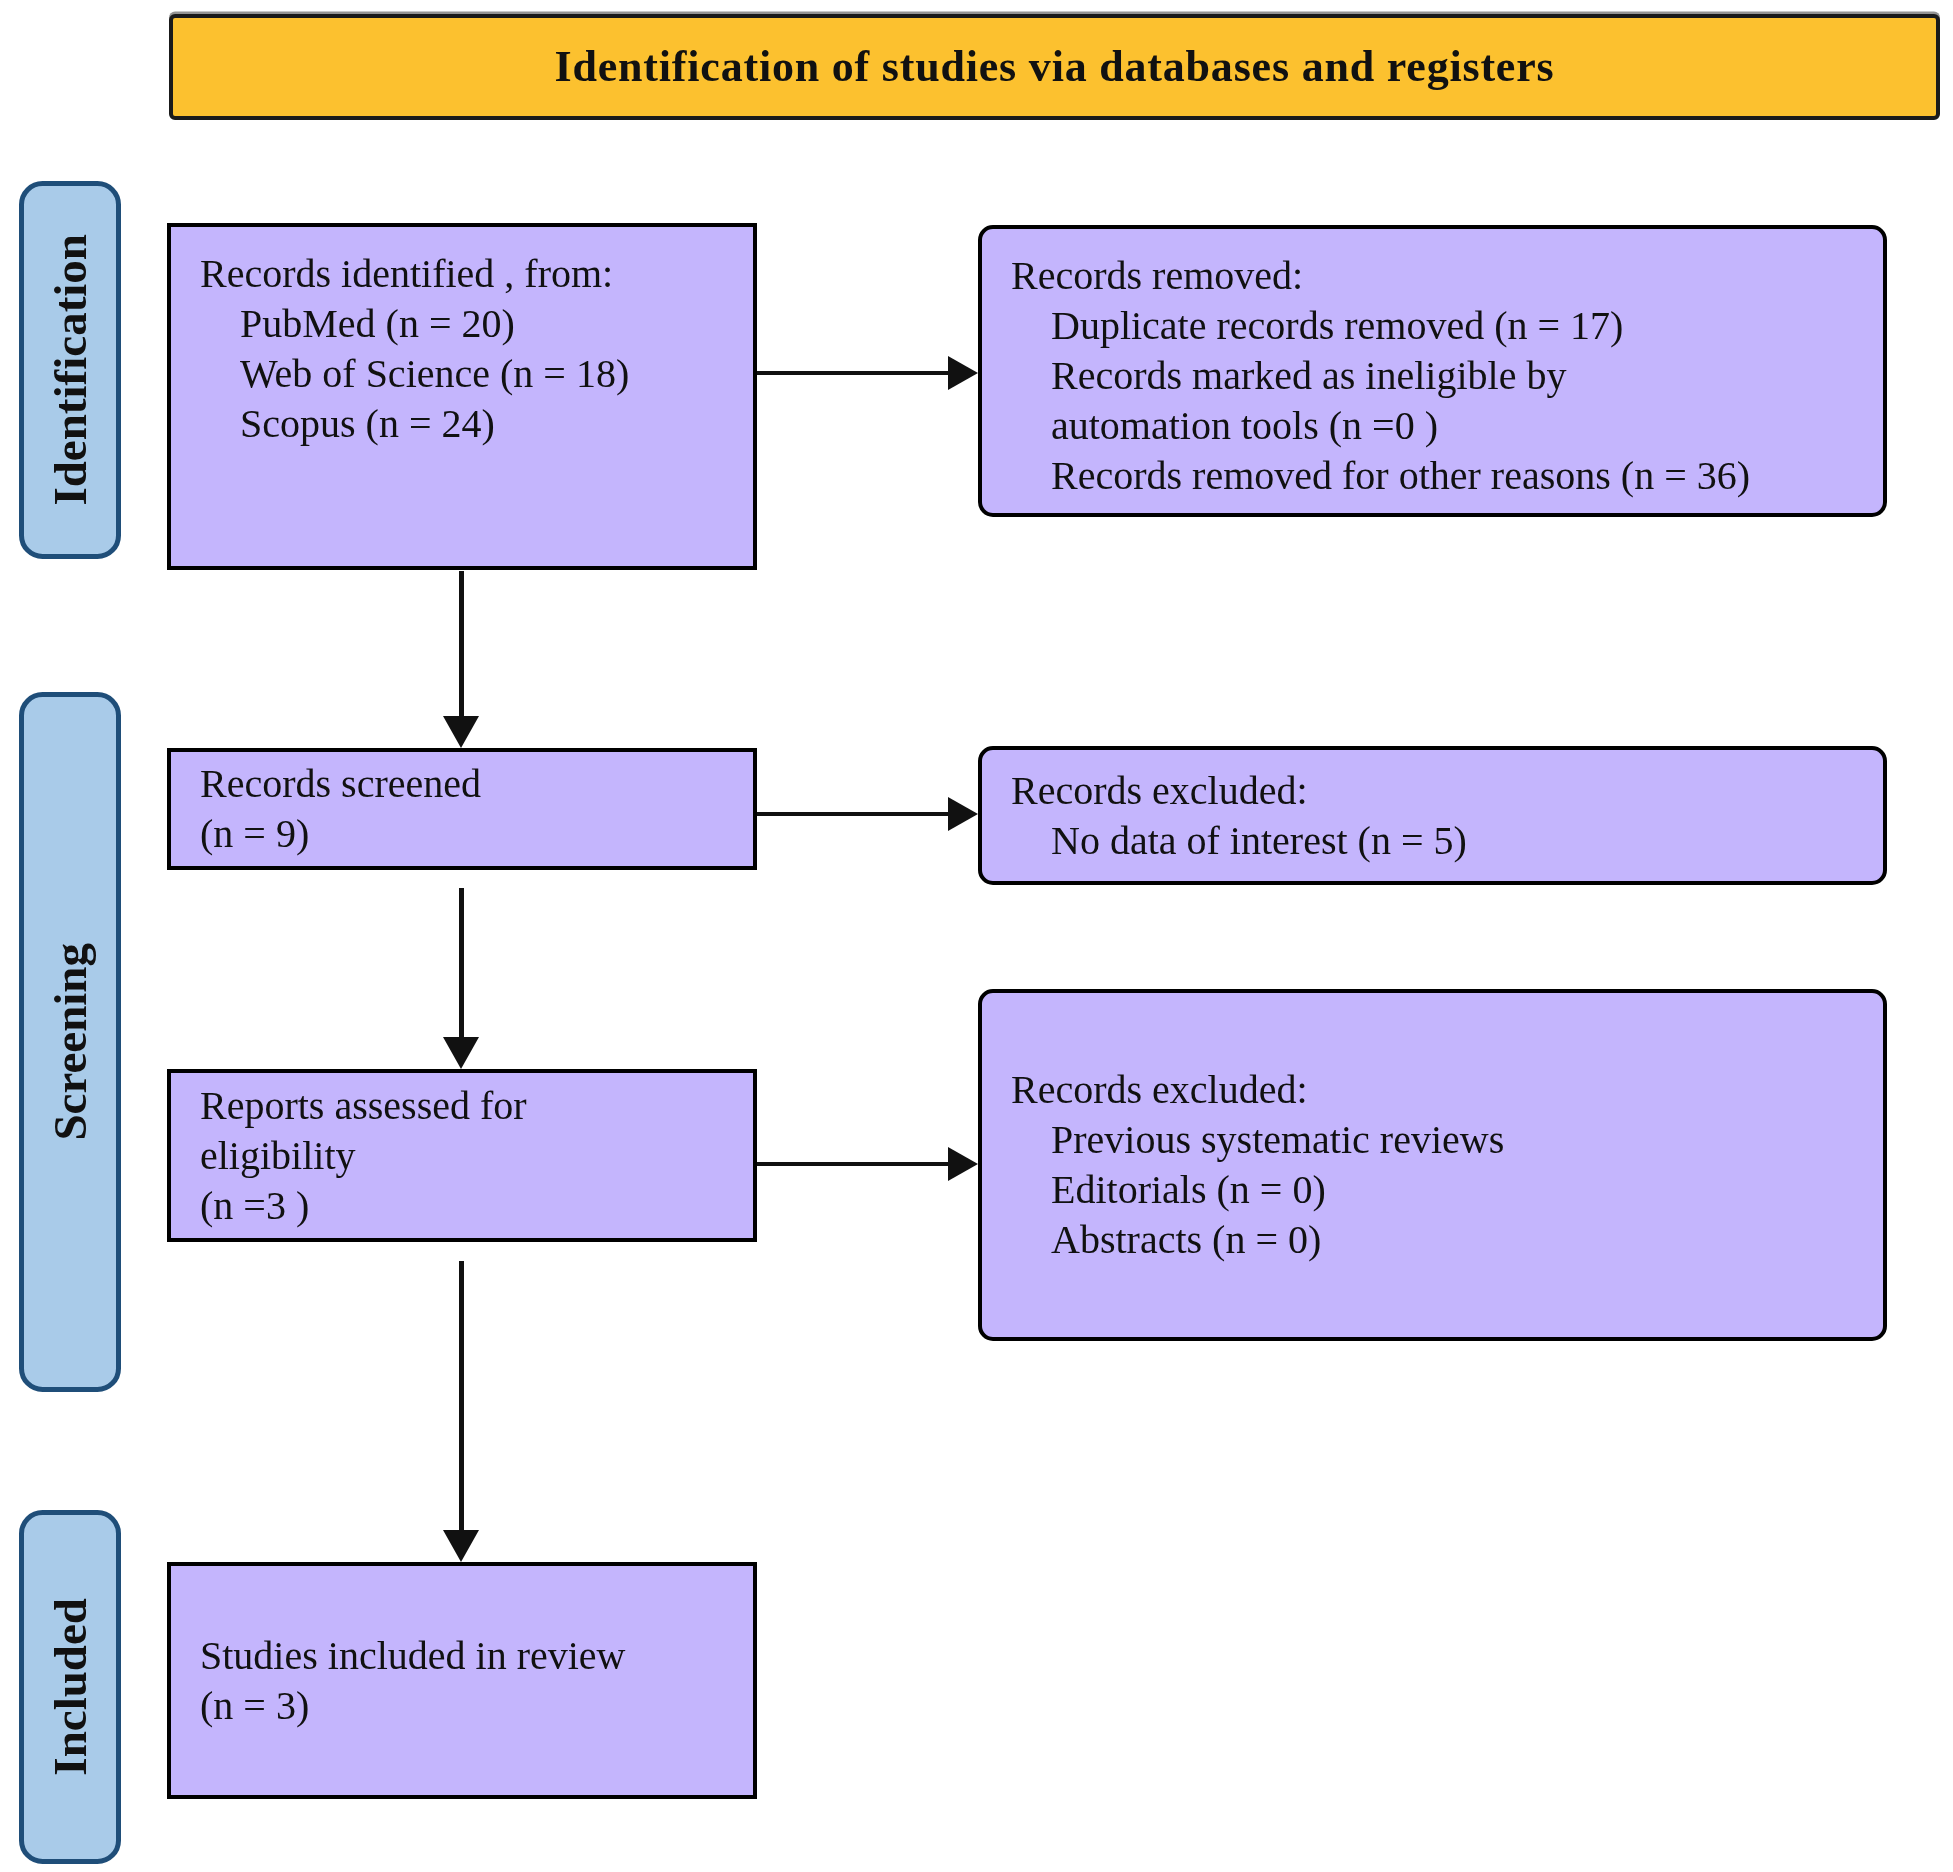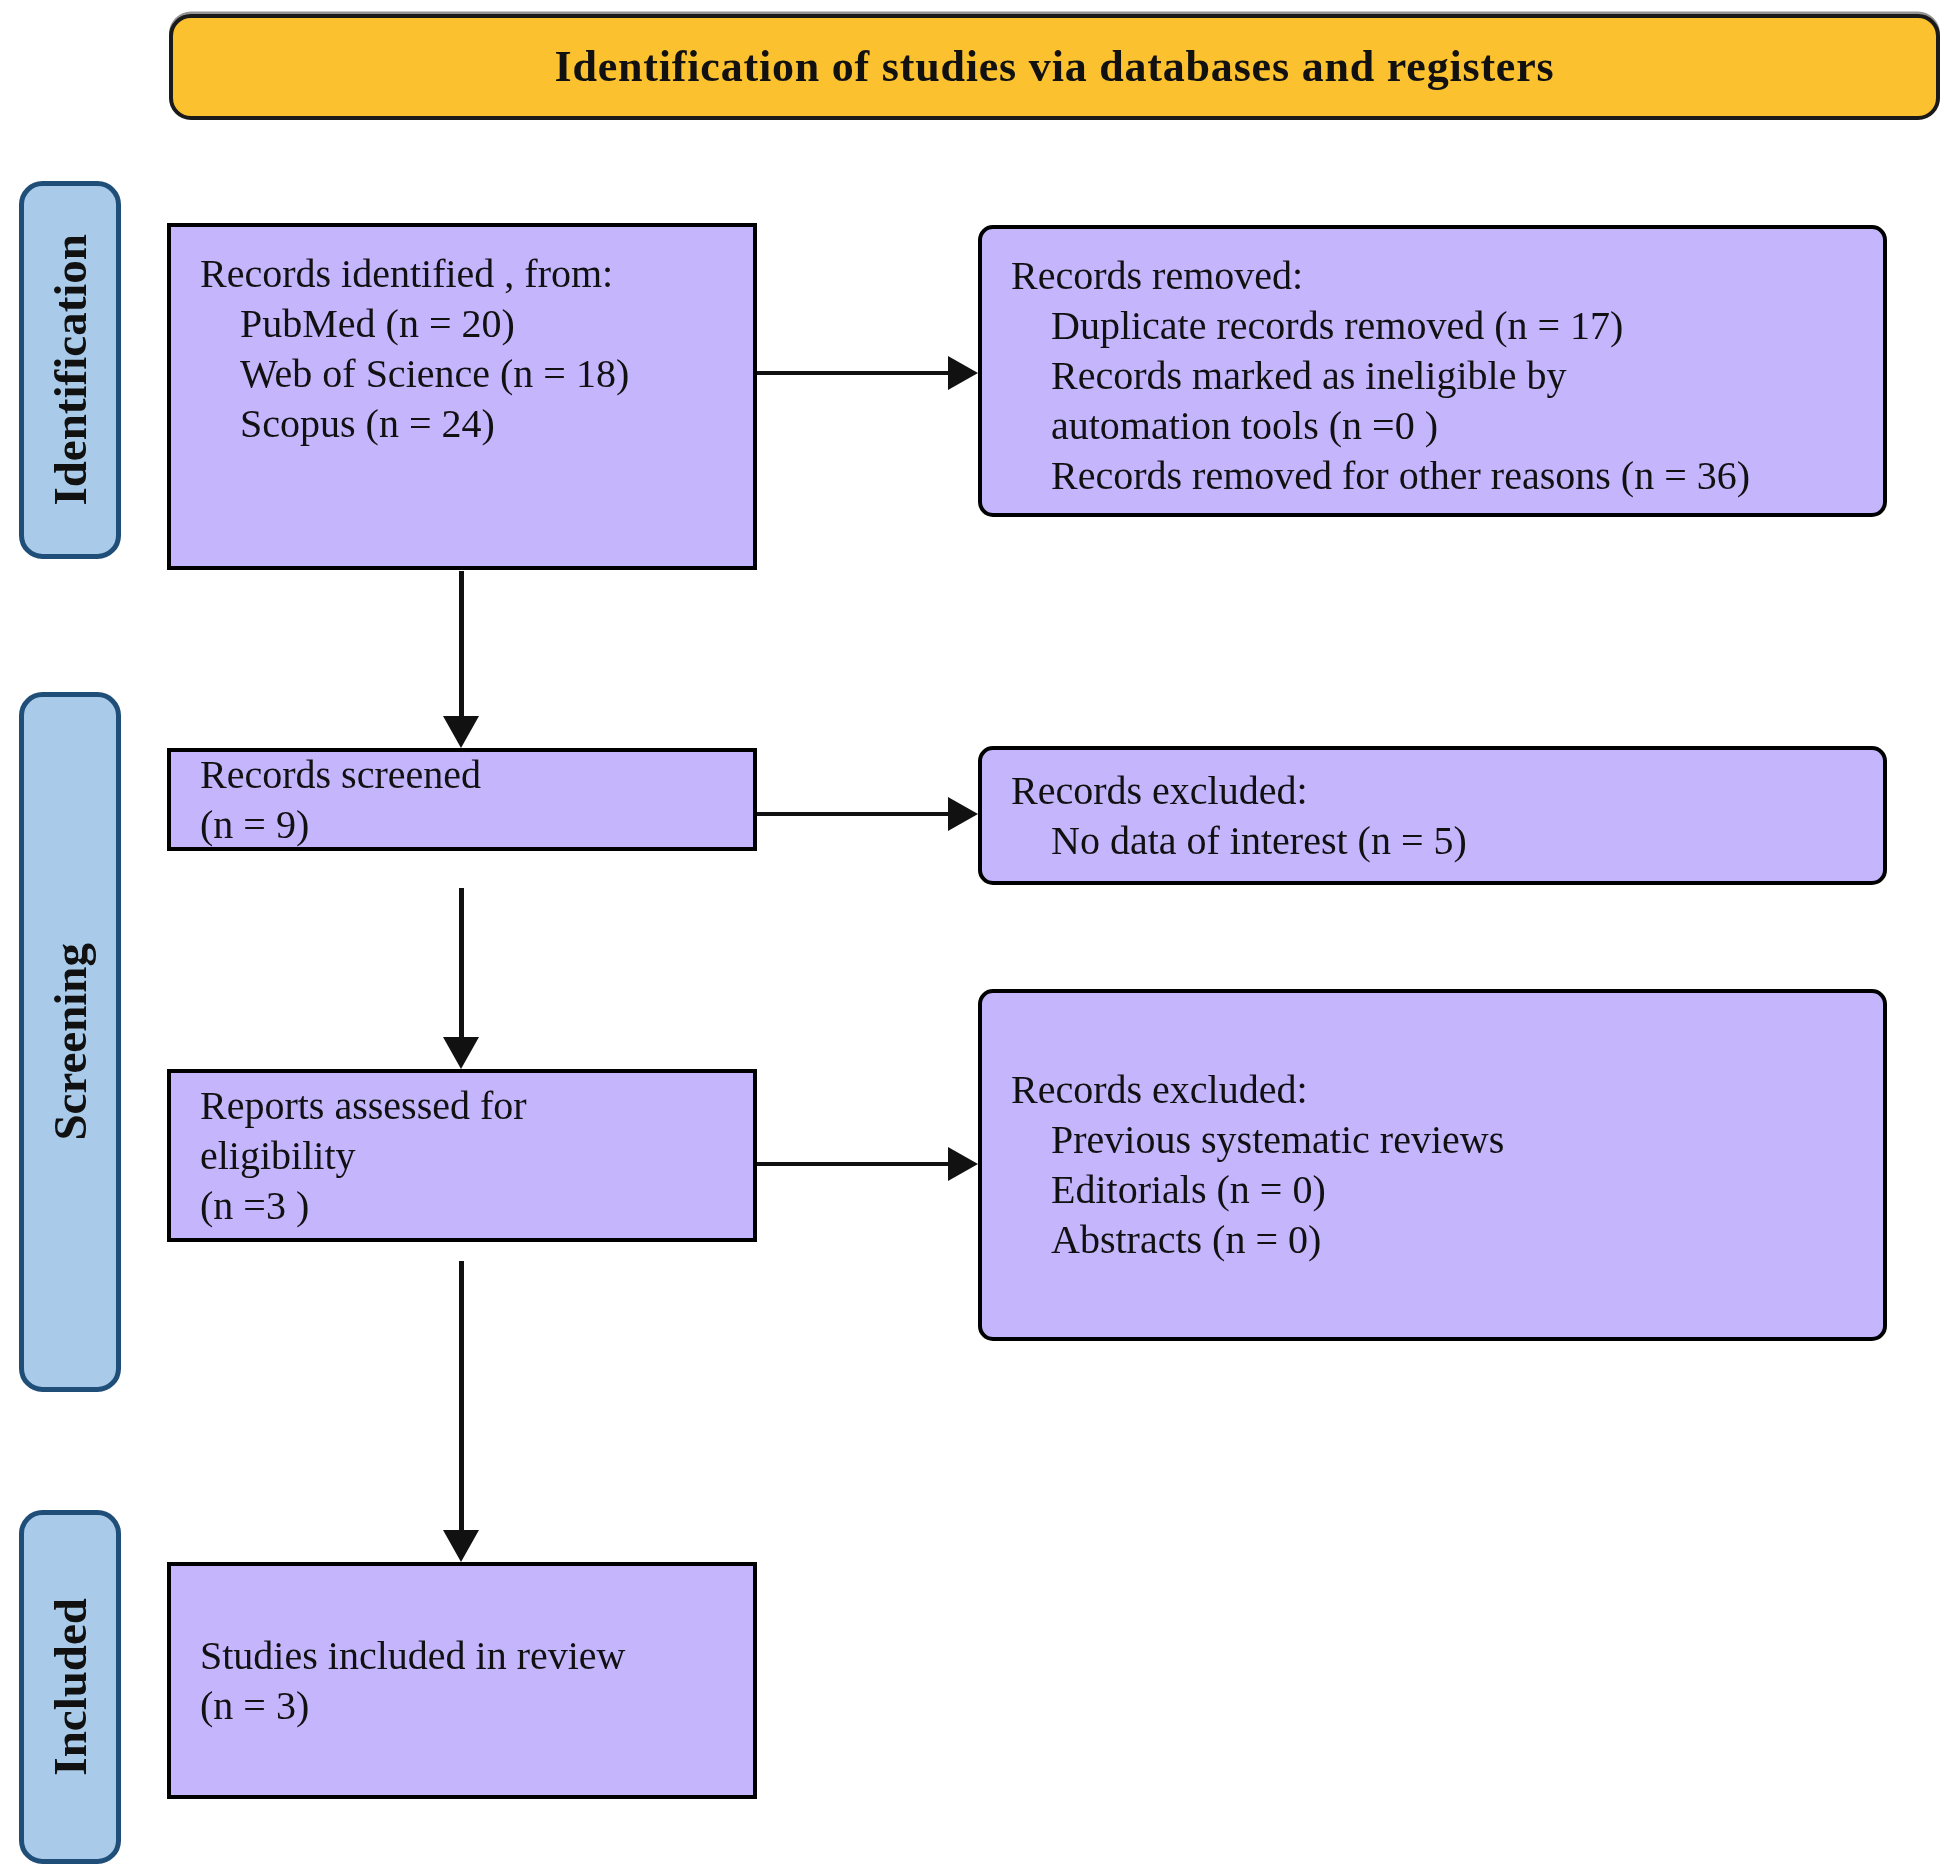--- a/index.html
+++ b/index.html
@@ -21,21 +21,21 @@
     background:#ffffff;
     overflow:hidden;
   }
   
   .banner{
     position:absolute;
     left:169px; top:13.5px;
     width:1771px; height:106px;
     background:var(--banner-fill);
     border:4.2px solid var(--banner-border);
-    border-radius:22px;
+    border-radius:6px;
     display:flex; align-items:center; justify-content:center;
     box-shadow:0 -2.5px 0 rgba(60,60,60,.55);
   }
   .banner .title{
     font-size:44px;
     font-weight:bold;
     letter-spacing:0.8px;
     white-space:nowrap;
   }
   
@@ -70,21 +70,21 @@
   .line{
     font-size:40px;
     line-height:50px;
     white-space:nowrap;
   }
   .line.indent{ padding-left:40px; }
   .col-left{ left:167px; width:590px; }
   .col-right{ left:978px; width:909px;border-radius:15px; }
   .box-records-identified{ top:223px; height:347px; }
   .box-records-removed{ top:225px; height:292px; }
-  .box-records-screened{ top:748px; height:103px; }
+  .box-records-screened{ top:748px; height:122px; }
   .box-records-excluded-screening{ top:746px; height:139px; }
   .box-reports-assessed{ top:1069px; height:173px; }
   .box-records-excluded-eligibility{ top:989px; height:352px; }
   .box-studies-included{ top:1562px; height:237px; }
   
   .arrow-h{ position:absolute; height:34px; }
   .arrow-h .shaft{
     position:absolute; left:0; right:27px; top:14.8px; height:4.2px;
     background:var(--arrow);
   }

